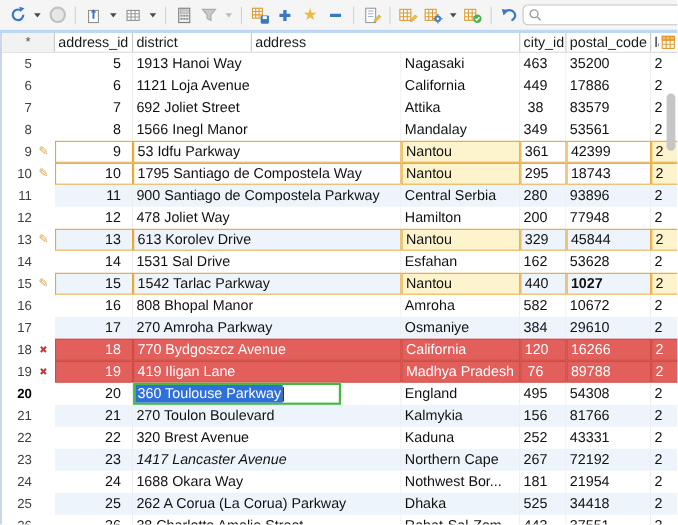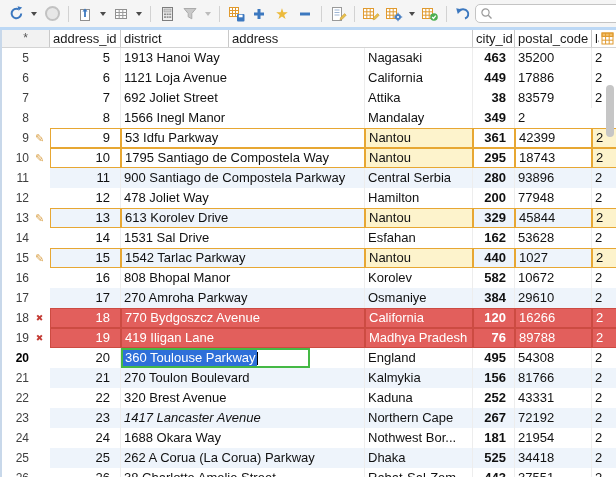--- a/index.html
+++ b/index.html
@@ -33,21 +33,21 @@
          white-space:nowrap;flex-shrink:0;box-sizing:border-box;}
   .row{display:flex;height:20px;line-height:20px;font-size:13px;}
   .gut{width:48px;flex-shrink:0;display:flex;background:#fff;}
   .rnum{width:27px;text-align:right;color:#3f3f3f;font-size:12px;}
   .rmark{width:21px;text-align:center;line-height:20px;}
   .cell{padding:0 3px;overflow:hidden;white-space:nowrap;flex-shrink:0;box-sizing:border-box;
         color:#111;border-right:1px solid #ededed;background:#fff;}
   .row.striped .cell{background:#eef4fb;}
   .cell.r{text-align:right;}
   .cell.idpad{padding-right:10px;}
-  .cell.citypad{padding-right:8px;font-weight:bold;}
+  .cell.citypad{padding-right:20px;}
   .row.modified .cell{border:1px solid #e7a733;line-height:18px;}
   .row.modified .cell.changed{background:#fdf3cc;}
   .row.modified .rmark{color:#dba44e;font-size:11px;}
   .row.deleted .cell{border:1px solid #cc4b42;background:#e25f5c;color:#fff;line-height:18px;}
   .row.deleted .rmark{color:#c43c35;font-size:9px;font-weight:bold;}
   .row.editing .rnum{font-weight:bold;color:#000;}
   .cell.editwrap{padding:0;position:relative;overflow:visible;}
   .editbox{position:absolute;left:0;top:0;width:189px;height:20px;box-sizing:border-box;
            border:2px solid #45b945;background:#fff;display:flex;align-items:center;}
   .selected{background:#2e6fd9;color:#fff;padding:0 1px 0 2px;font-size:13px;line-height:16px;}
@@ -252,20 +252,21 @@
         </div>
         <div class="row normal">
           <div class="gut">
             <span class="rnum">8</span>
             <span class="rmark"></span>
           </div>
           <div class="cell r idpad" style="width: 71px;">8</div>
           <div class="cell" style="width: 244px;">1566 Inegl Manor</div>
           <div class="cell" style="width: 108px;">Mandalay</div>
           <div class="cell r citypad" style="width: 42px;">349</div>
+          <div class="cell" style="width: 77px;">53561</div>
           <div class="cell" style="width: 150px;">2</div>
         </div>
         <div class="row modified">
           <div class="gut">
             <span class="rnum">9</span>
             <span class="rmark">✎</span>
           </div>
           <div class="cell r idpad" style="width: 71px;">9</div>
           <div class="cell" style="width: 244px;">53 Idfu Parkway</div>
           <div class="cell changed" style="width: 108px;">Nantou</div>
@@ -335,31 +336,31 @@
         </div>
         <div class="row modified striped">
           <div class="gut">
             <span class="rnum">15</span>
             <span class="rmark">✎</span>
           </div>
           <div class="cell r idpad" style="width: 71px;">15</div>
           <div class="cell" style="width: 244px;">1542 Tarlac Parkway</div>
           <div class="cell changed" style="width: 108px;">Nantou</div>
           <div class="cell r citypad" style="width: 42px;">440</div>
-          <div class="cell" style="width: 77px;">1027</div>
+          <div class="cell" style="width: 77px; font-weight: bold;">1027</div>
           <div class="cell changed" style="width: 150px;">2</div>
         </div>
         <div class="row normal">
           <div class="gut">
             <span class="rnum">16</span>
             <span class="rmark"></span>
           </div>
           <div class="cell r idpad" style="width: 71px;">16</div>
           <div class="cell" style="width: 244px;">808 Bhopal Manor</div>
-          <div class="cell" style="width: 108px;">Korolev</div>
+          <div class="cell" style="width: 108px;">Amroha</div>
           <div class="cell r citypad" style="width: 42px;">582</div>
           <div class="cell" style="width: 77px;">10672</div>
           <div class="cell" style="width: 150px;">2</div>
         </div>
         <div class="row normal striped">
           <div class="gut">
             <span class="rnum">17</span>
             <span class="rmark"></span>
           </div>
           <div class="cell r idpad" style="width: 71px;">17</div>

